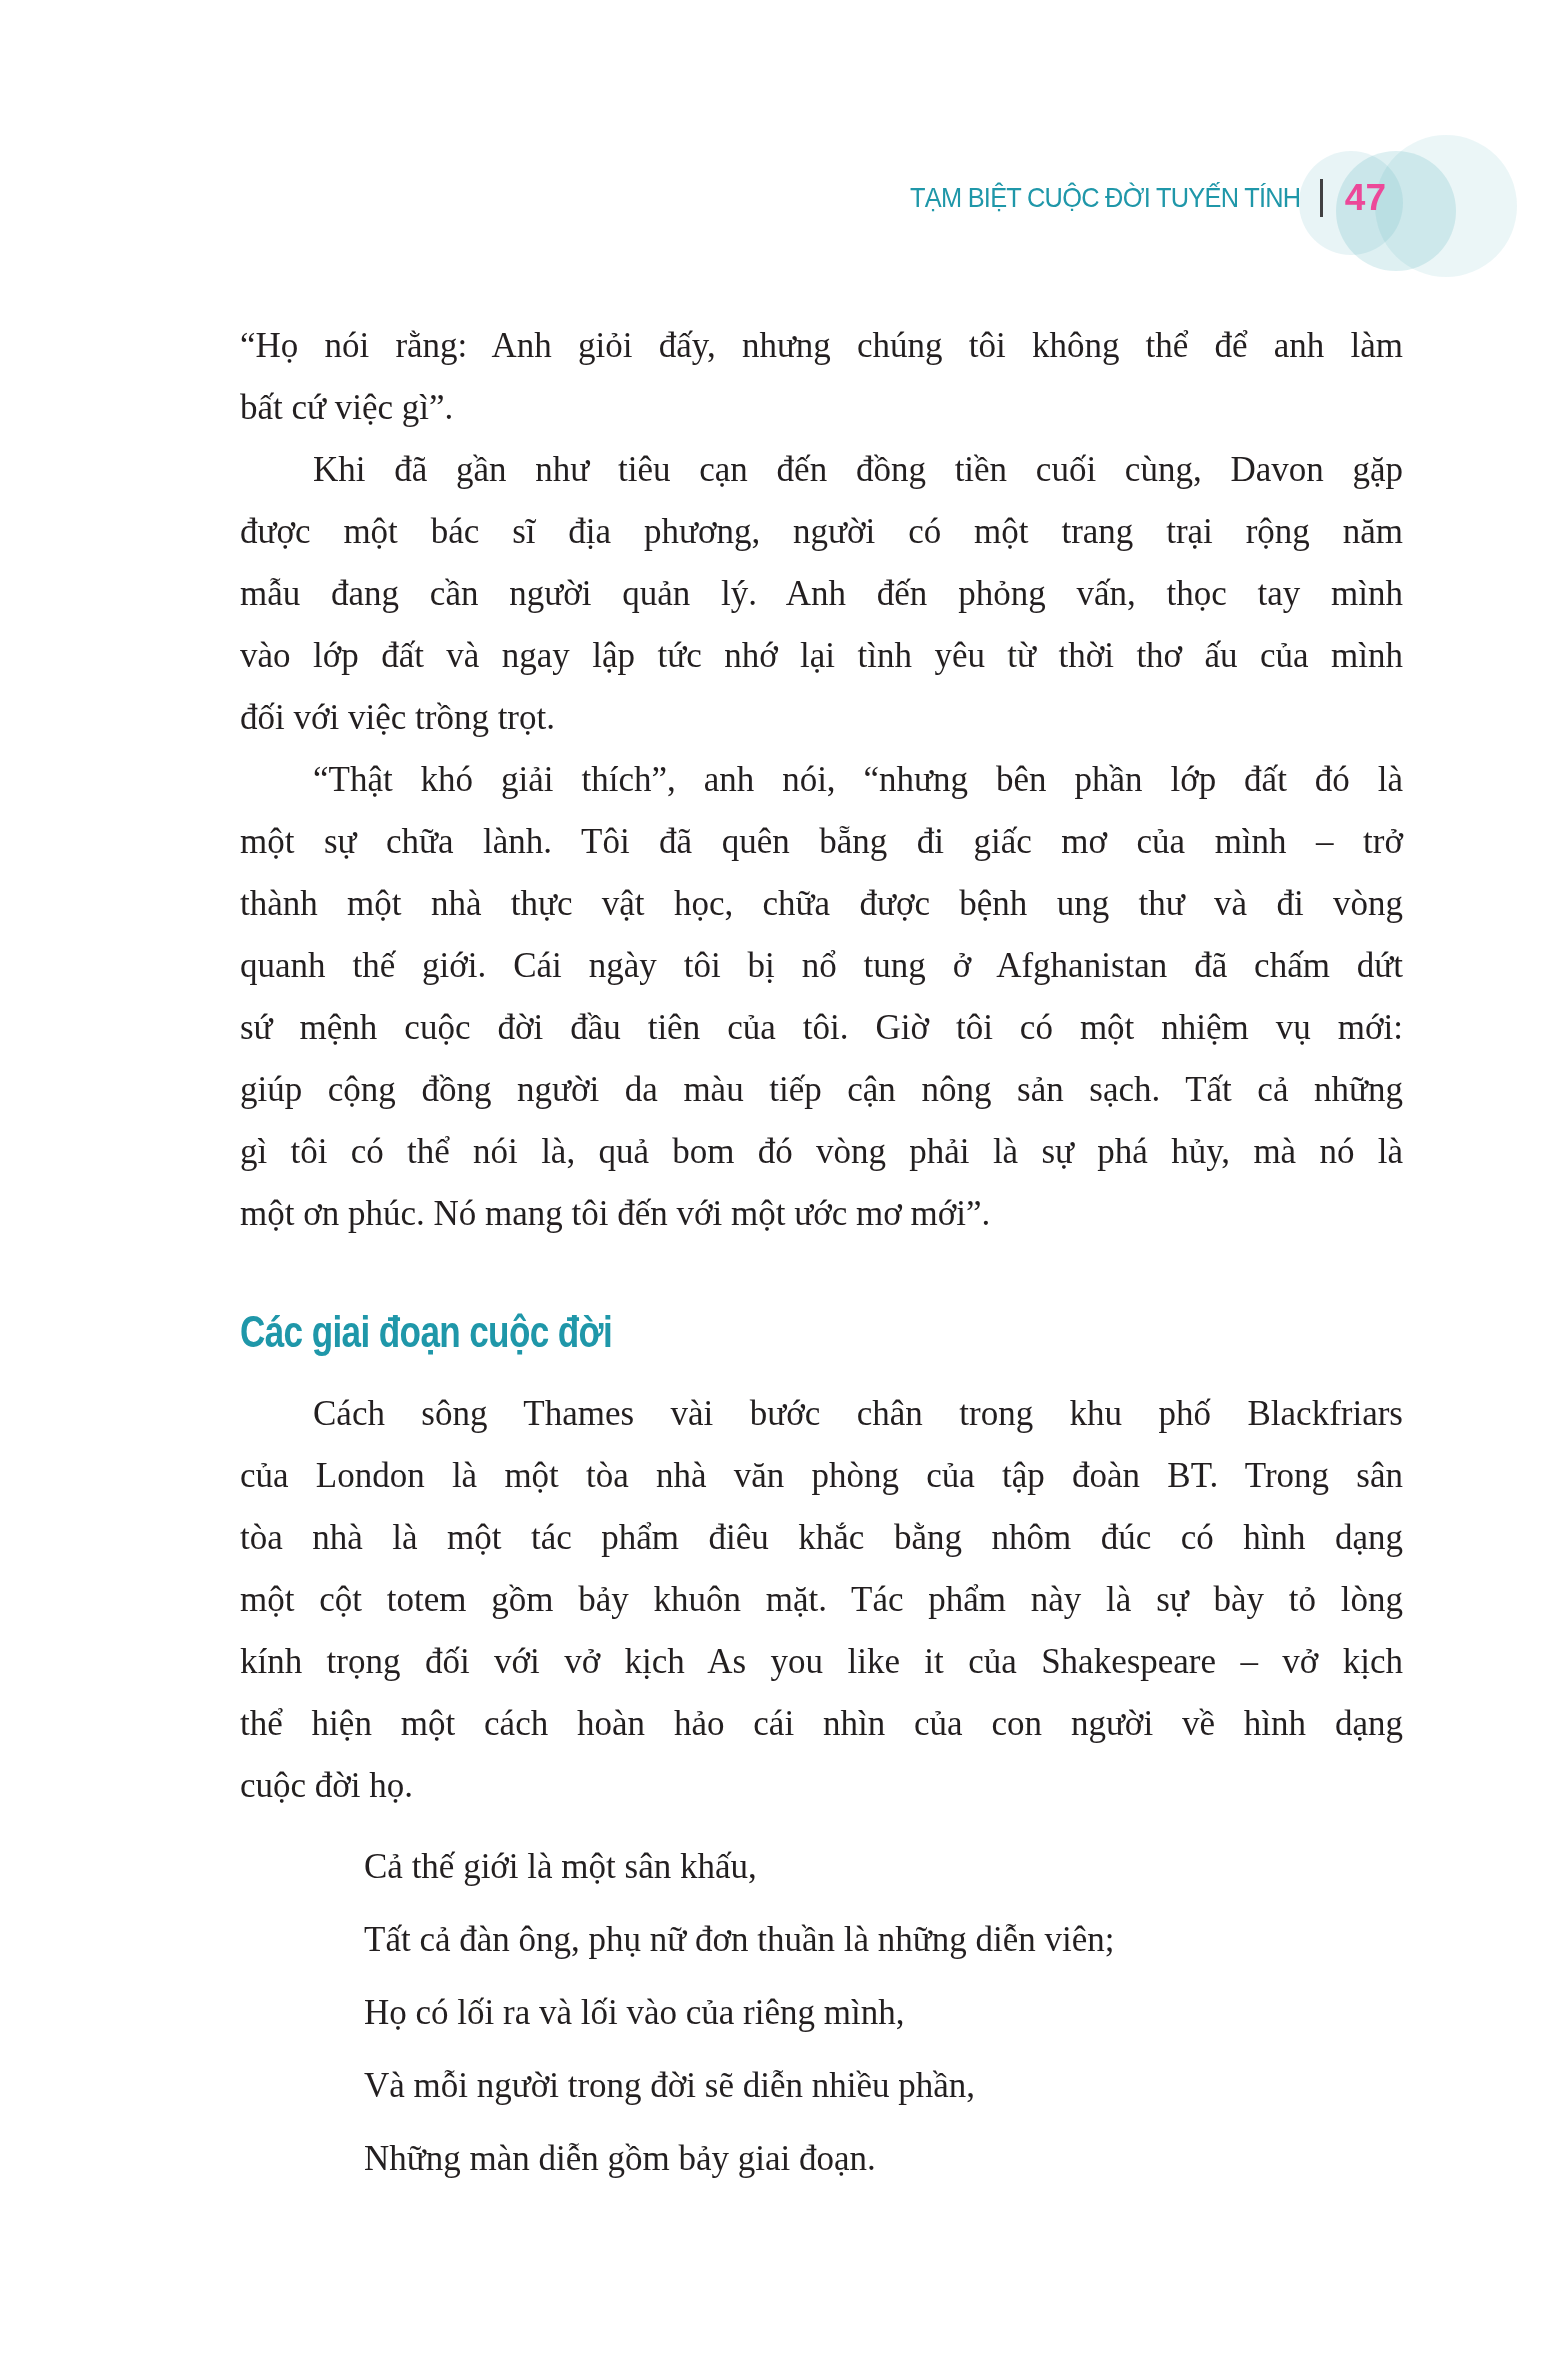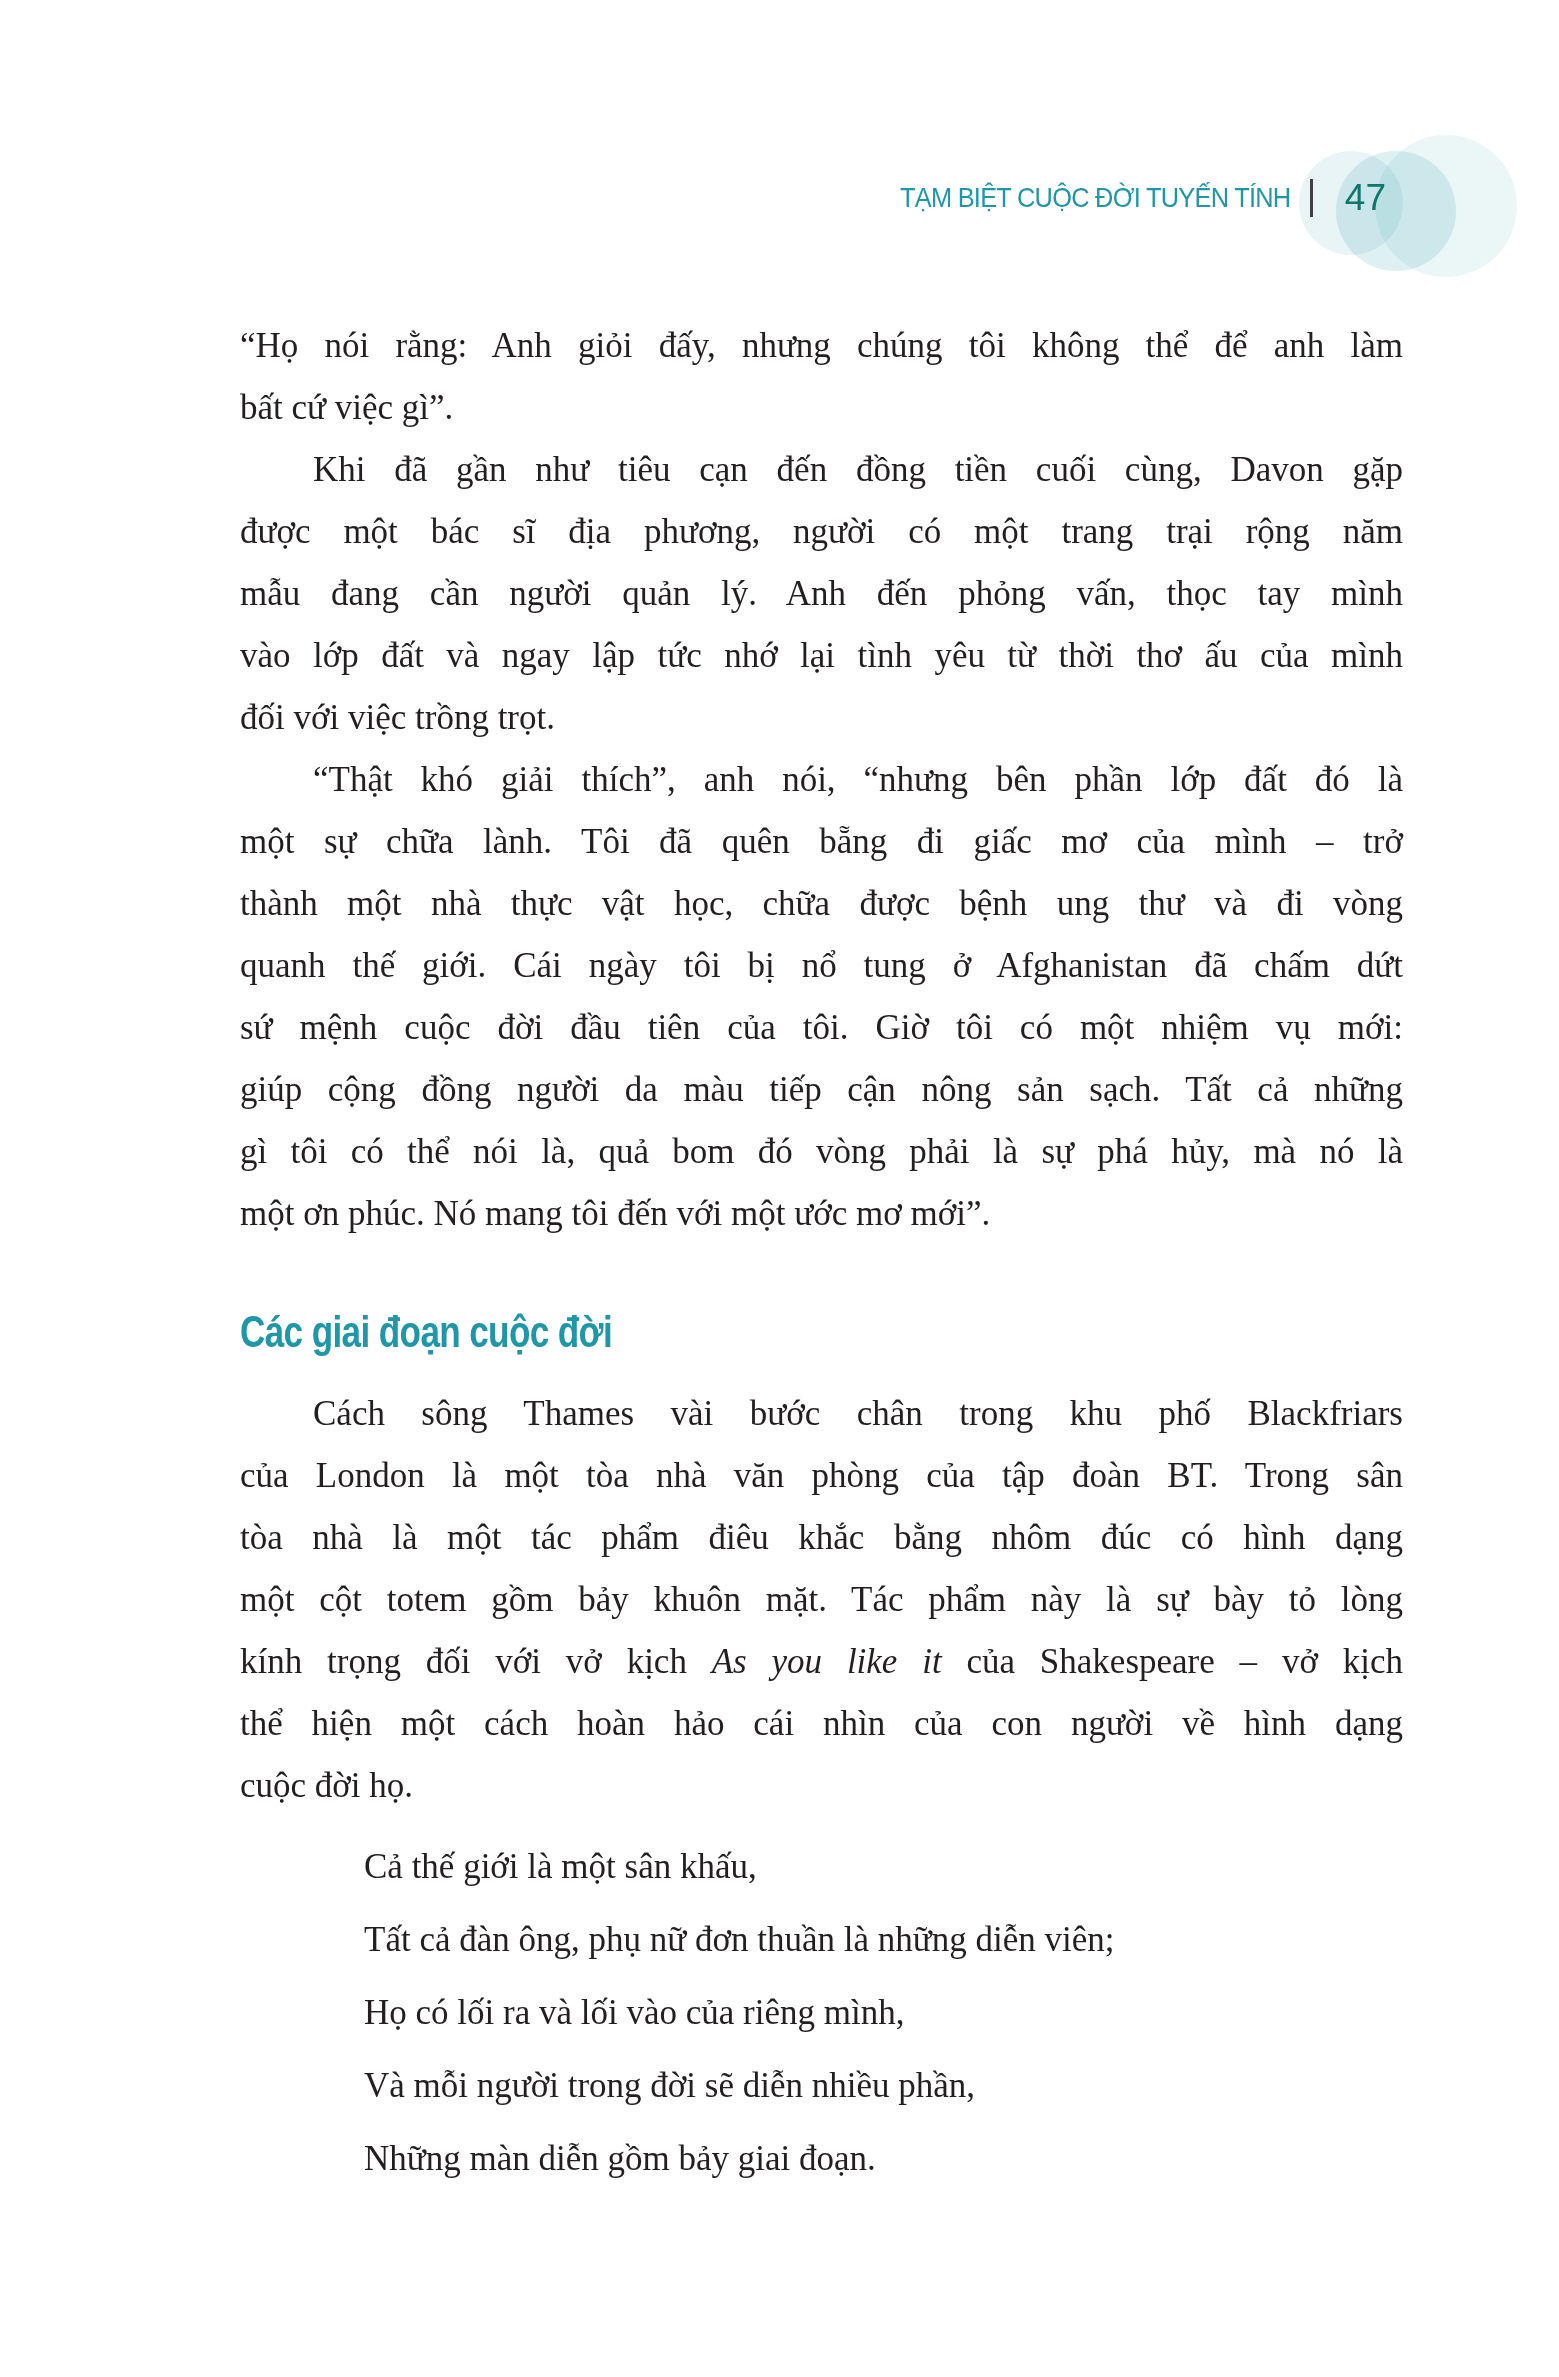--- a/index.html
+++ b/index.html
@@ -30,36 +30,36 @@
     font-size:27.6px; letter-spacing:-0.8px; color:#1f97a9;
     transform:scaleX(0.92); transform-origin:right center;
     white-space:nowrap;
   }
   .runhead-sep {
     width:2.5px; height:38px; background:#414042;
     margin:0 22px 0 20px;
   }
   .runhead-page {
     font-family:"Liberation Sans","DejaVu Sans",sans-serif;
-    font-size:37px; font-weight:normal; color:#0f766e;margin-left:10px;
+    font-size:37px; font-weight:bold; color:#ec4899;
   }
 
   
   .content {
     position:absolute; left:198px; top:315px; width:1163px; z-index:1;margin-left:42px;
   }
   .body-line {
     height:62px; line-height:62px;
     font-size:35px;
     text-align:justify; text-align-last:justify;
     white-space:nowrap;
   }
   .body-line.indent { padding-left:73px; }
   .body-line.last { text-align-last:left; white-space:normal; }
-  .italic { font-style:italic; }
+  .italic { }
 
   .section-heading {
     margin-top:58px; margin-bottom:22px;
     height:58px; line-height:58px;
     font-family:"Liberation Sans","DejaVu Sans",sans-serif;
     font-weight:bold; font-size:45px; letter-spacing:-0.8px;
     color:#1f97a9;
     transform:scaleX(0.78); transform-origin:left center;
     white-space:nowrap;
   }

